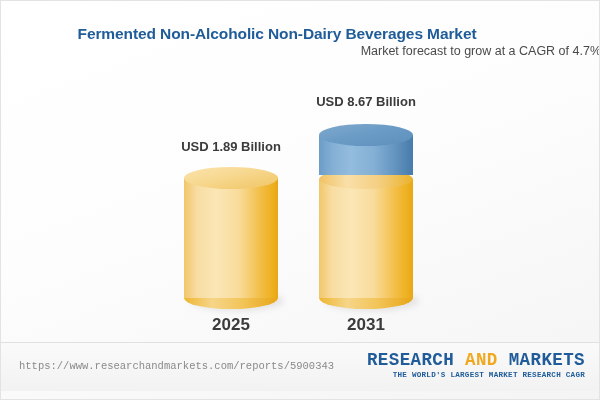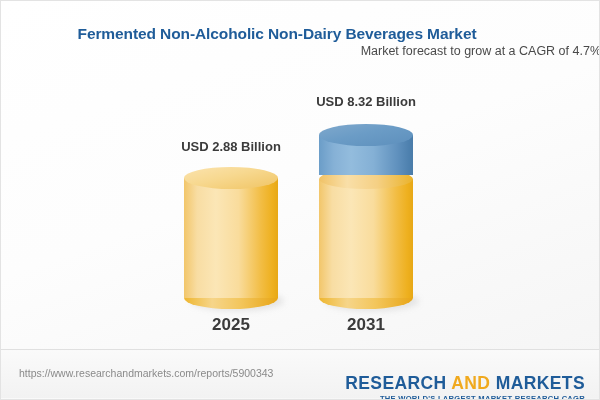--- a/index.html
+++ b/index.html
@@ -166,40 +166,40 @@
     text-align: center;
     font-size: 17px;
     font-weight: bold;
     color: #3b3b3b;
   }
 
   
   .footer {
     position: absolute;
     left: 0;
-    bottom: 1px;
+    bottom: 8px;
     width: 600px;
     height: 48px;
     border-top: 1px solid #e0e0e0;
     background: linear-gradient(to bottom, #fafafa 0%, #f2f2f2 100%);
+    font-family: Liberation Mono, monospace;
   }
   .footer-url {
     position: absolute;
     left: 18px;
     top: 17px;
     font-size: 10.5px;
     color: #8a8a8a;
     white-space: nowrap;
   }
   .brand {
     position: absolute;
     right: 16px;
     top: 8px;
     text-align: right;
-    margin-top: 16px;
   }
   .brand-line1 {
     font-size: 17.5px;
     font-weight: bold;
     letter-spacing: 0.4px;
     color: #1f5c99;
     line-height: 1.05;
     white-space: nowrap;
   }
   .brand-and {
@@ -220,35 +220,35 @@
 <div class="card">
 
   <div class="chart-title">Fermented Non-Alcoholic Non-Dairy Beverages Market</div>
 
   <div class="chart-subtitle">Market forecast to grow at a CAGR of 4.7%</div>
 
   <div class="plot">
 
     <div class="bar-group g0">
 
-      <div class="value-label">USD 2.88 Billion</div>
+      <div class="value-label">USD 1.89 Billion</div>
 
       <div class="cylinder">
         <div class="cyl-shadow" style="top:290px;"></div>
         <div class="cyl-bottom amber" style="top:286px;"></div>
         <div class="cyl-body amber" style="top:177px; height:120px;"></div>
         <div class="cyl-top amber" style="top:166px;"></div>
       </div>
 
       <div class="year-label">2025</div>
     </div>
 
     <div class="bar-group g1">
 
-      <div class="value-label">USD 8.32 Billion</div>
+      <div class="value-label">USD 8.67 Billion</div>
 
       <div class="cylinder">
         <div class="cyl-shadow" style="top:290px;"></div>
         <div class="cyl-bottom amber" style="top:286px;"></div>
         <div class="cyl-body amber" style="top:178px; height:119px;"></div>
         <div class="cyl-seam" style="top:168px;"></div>
         <div class="cyl-body blue" style="top:134px; height:40px;"></div>
         <div class="cyl-top blue" style="top:123px;"></div>
       </div>
 

